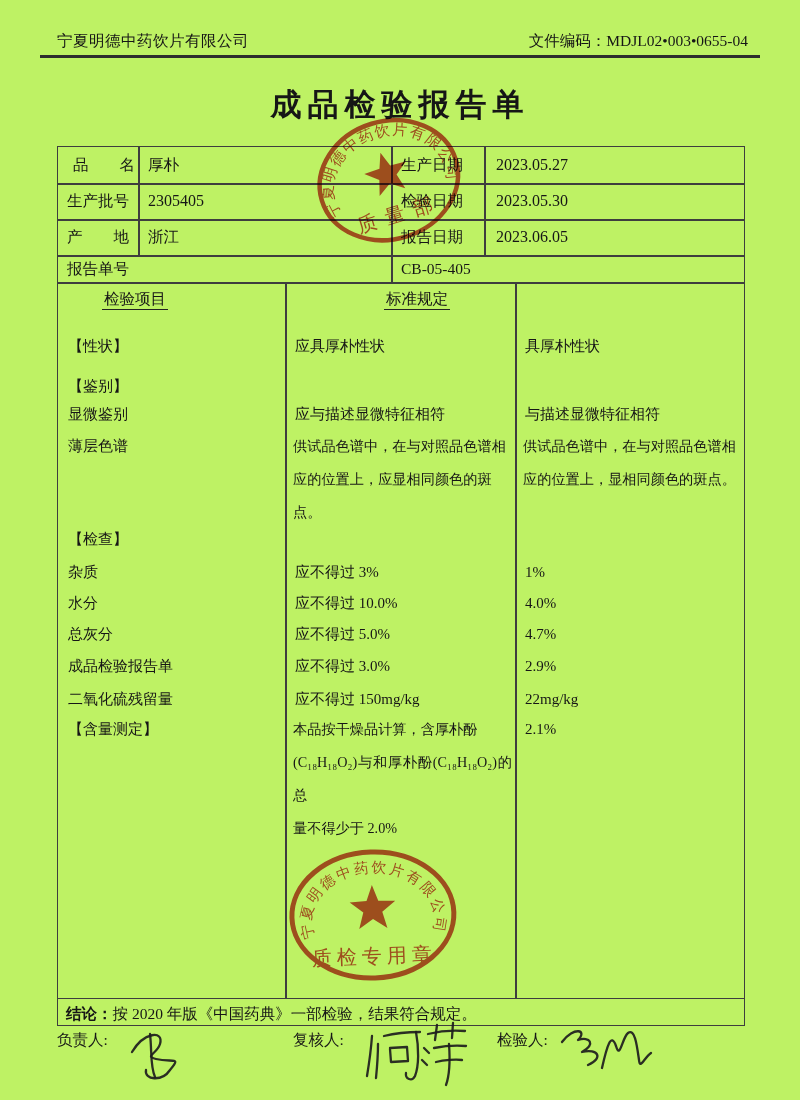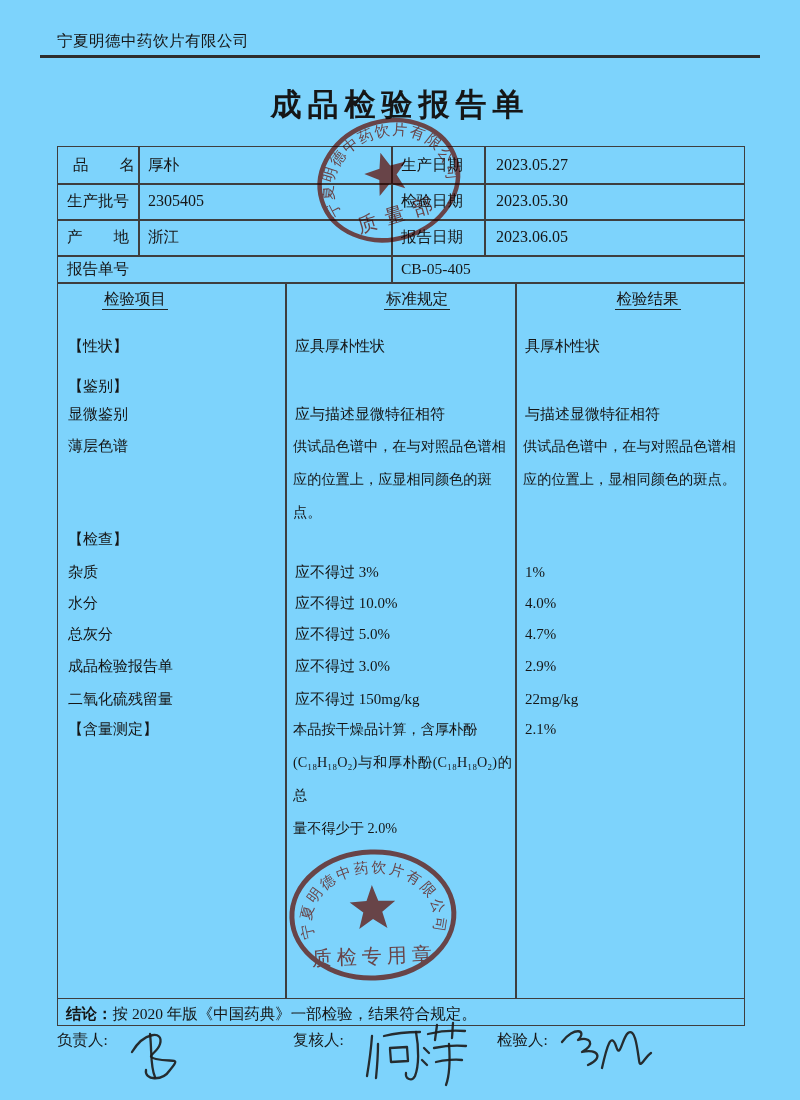--- a/index.html
+++ b/index.html
@@ -1,16 +1,16 @@
 <!DOCTYPE html>
 <html><head>
 <meta charset="utf-8">
 <style>
   html,body{margin:0;padding:0;background:#e8e8e8;}
-  .page{position:relative;width:800px;height:1100px;background:#7dd3fc;margin:0 auto;
+  .page{position:relative;width:800px;height:1100px;background:#bef264;margin:0 auto;
         font-family:"Liberation Serif","DejaVu Serif",serif;color:#161616;overflow:hidden;}
   .abs{position:absolute;}
   
   .hdr-company{left:57px;top:31px;font-size:15.5px;letter-spacing:.5px;}
   .hdr-code{right:52px;top:31px;font-size:15.5px;}
   .hdr-rule{left:40px;top:55px;width:720px;height:3px;background:#2d2d2d;}
   
   .title{left:0;top:84px;width:100%;text-align:center;font-size:31px;font-weight:700;letter-spacing:6px;font-family:Liberation Mono, monospace;}
   
   .sheet{left:57px;top:146px;width:688px;height:880px;border:1.5px solid #3e3e3e;box-sizing:border-box;}
@@ -35,20 +35,23 @@
   .stamp-top{left:304px;top:108px;transform:rotate(-17deg);}
   .stamp-bottom{left:285px;top:847px;transform:rotate(-2deg);}
   .sig path{fill:none;stroke:#1d1d1d;stroke-width:2.3;stroke-linecap:round;stroke-linejoin:round;opacity:.92;}
 </style>
 </head>
 <body>
 
 <div class="page">
 
   <div class="abs hdr-company">宁夏明德中药饮片有限公司</div>
+  <div class="abs hdr-code">
+    <span>文件编码：</span><span>MDJL02•003•0655-04</span>
+  </div>
   <div class="abs hdr-rule"></div>
 
   <div class="abs title">成品检验报告单</div>
 
   <div class="abs sheet">
 
     <div class="hline" style="top:36px"></div>
     <div class="hline" style="top:72px"></div>
     <div class="hline" style="top:108px"></div>
     <div class="hline" style="top:135px"></div>
@@ -72,21 +75,20 @@
     <div class="cell val16" style="left:438px;top:72px">2023.06.05</div>
 
     <div class="cell" style="left:9px;top:108px;line-height:27px;height:33px">报告单号</div>
     <div class="cell" style="left:343px;top:108px;line-height:27px;height:27px">CB-05-405</div>
 
     <div class="vline" style="left:227px;top:135px;height:716px"></div>
     <div class="vline" style="left:457px;top:135px;height:716px"></div>
 
     <div class="th" style="left:10px"><span>检验项目</span></div>
     <div class="th" style="left:227px;width:230px;text-align:center"><span>标准规定</span></div>
-    <div class="th" style="left:457px;width:231px;text-align:center"><span>检验结果</span></div>
 
     <div class="bl" style="left:10px;top:188px">【性状】</div>
     <div class="bl" style="left:10px;top:228px">【鉴别】</div>
     <div class="bl" style="left:10px;top:256px">显微鉴别</div>
     <div class="bl" style="left:10px;top:288px">薄层色谱</div>
     <div class="bl" style="left:10px;top:381px">【检查】</div>
     <div class="bl" style="left:10px;top:414px">杂质</div>
     <div class="bl" style="left:10px;top:445px">水分</div>
     <div class="bl" style="left:10px;top:476px">总灰分</div>
     <div class="bl" style="left:10px;top:508px">成品检验报告单</div>

